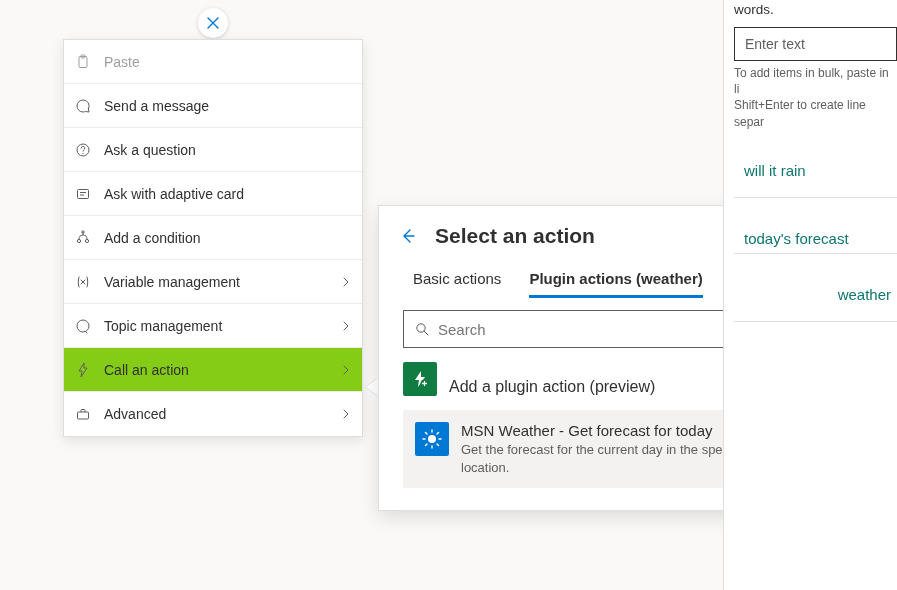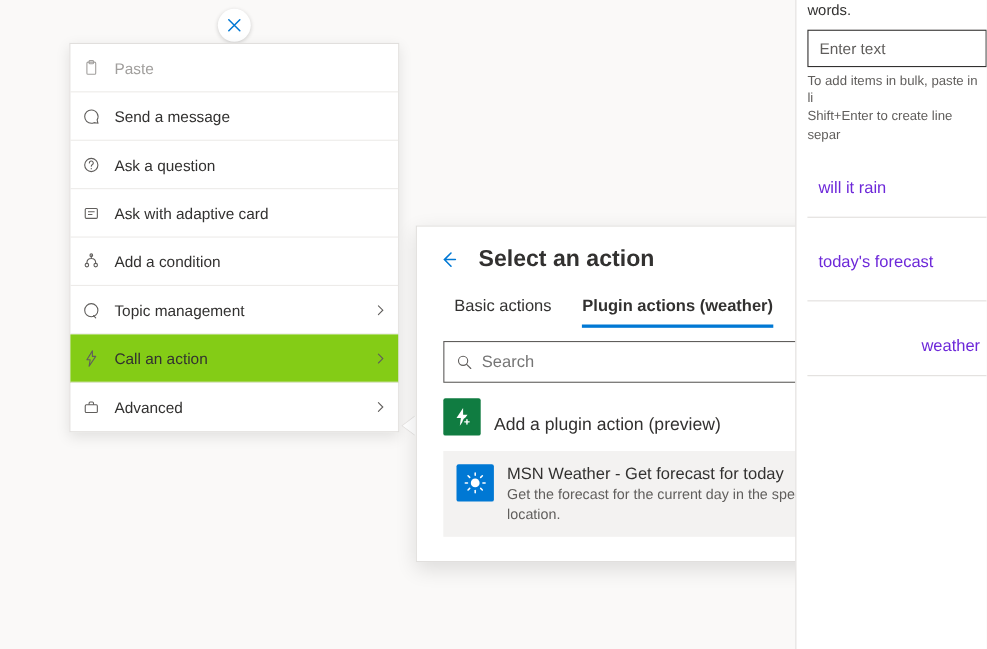--- a/index.html
+++ b/index.html
@@ -150,23 +150,23 @@
   .side .input {
     margin-top:10px; border:1px solid #323130; height:34px;
     display:flex; align-items:center; padding:0 10px;
     color:#605e5c; font-size:14px;
   }
   .side .hint2 { font-size:12px; color:#605e5c; margin-top:4px; line-height:1.35; }
   .side .pill {
     margin-top:22px; border-bottom:1px solid #e1dfdd;
     padding: 10px 4px 18px 10px;
     font-size:15px;
-    color:#6d28d9;
-  }
-  .side .pill.short { padding-bottom:26px; }
+    color:#0f766e;
+  }
+  .side .pill.short { padding-bottom:6px; }
 
   svg { display:block; }
 </style>
 </head>
 <body>
 
 <div class="close-chip">
   <span>
     <svg width="16" height="16" viewBox="0 0 16 16">
         <path d="M3 3 L13 13 M13 3 L3 13" stroke="#0078d4" stroke-width="1.4" fill="none" stroke-linecap="round"></path>
@@ -222,20 +222,33 @@
       <svg width="16" height="16" viewBox="0 0 16 16">
           <path d="M8 2v3M8 5c-3 0-4 2-4 4M8 5c3 0 4 2 4 4" stroke="currentColor" fill="none"></path>
           <circle cx="4" cy="11" r="1.6" stroke="currentColor" fill="none"></circle>
           <circle cx="12" cy="11" r="1.6" stroke="currentColor" fill="none"></circle>
           <circle cx="8" cy="2" r="1.2" stroke="currentColor" fill="none"></circle>
         </svg>
     </span>
     <span class="lbl">Add a condition</span>
   </div>
 
+  <div class="mi">
+    <span class="ico">
+      <svg width="16" height="16" viewBox="0 0 16 16">
+          <path d="M4 3c-1 2-1 8 0 10M12 3c1 2 1 8 0 10M6 6l4 4M10 6l-4 4" stroke="currentColor" fill="none" stroke-linecap="round"></path>
+        </svg>
+    </span>
+    <span class="lbl">Variable management</span>
+    <span class="chev">
+      <svg width="12" height="12" viewBox="0 0 12 12">
+          <path d="M4 2l4 4-4 4" stroke="currentColor" fill="none" stroke-linecap="round"></path>
+        </svg>
+    </span>
+  </div>
 
   <div class="mi">
     <span class="ico">
       <svg width="16" height="16" viewBox="0 0 16 16">
           <path d="M8 2a6 6 0 1 0 0 12 6 6 0 0 0 0-12z" stroke="currentColor" fill="none"></path>
           <path d="M10 13l2 2" stroke="currentColor" stroke-linecap="round"></path>
         </svg>
     </span>
     <span class="lbl">Topic management</span>
     <span class="chev">

